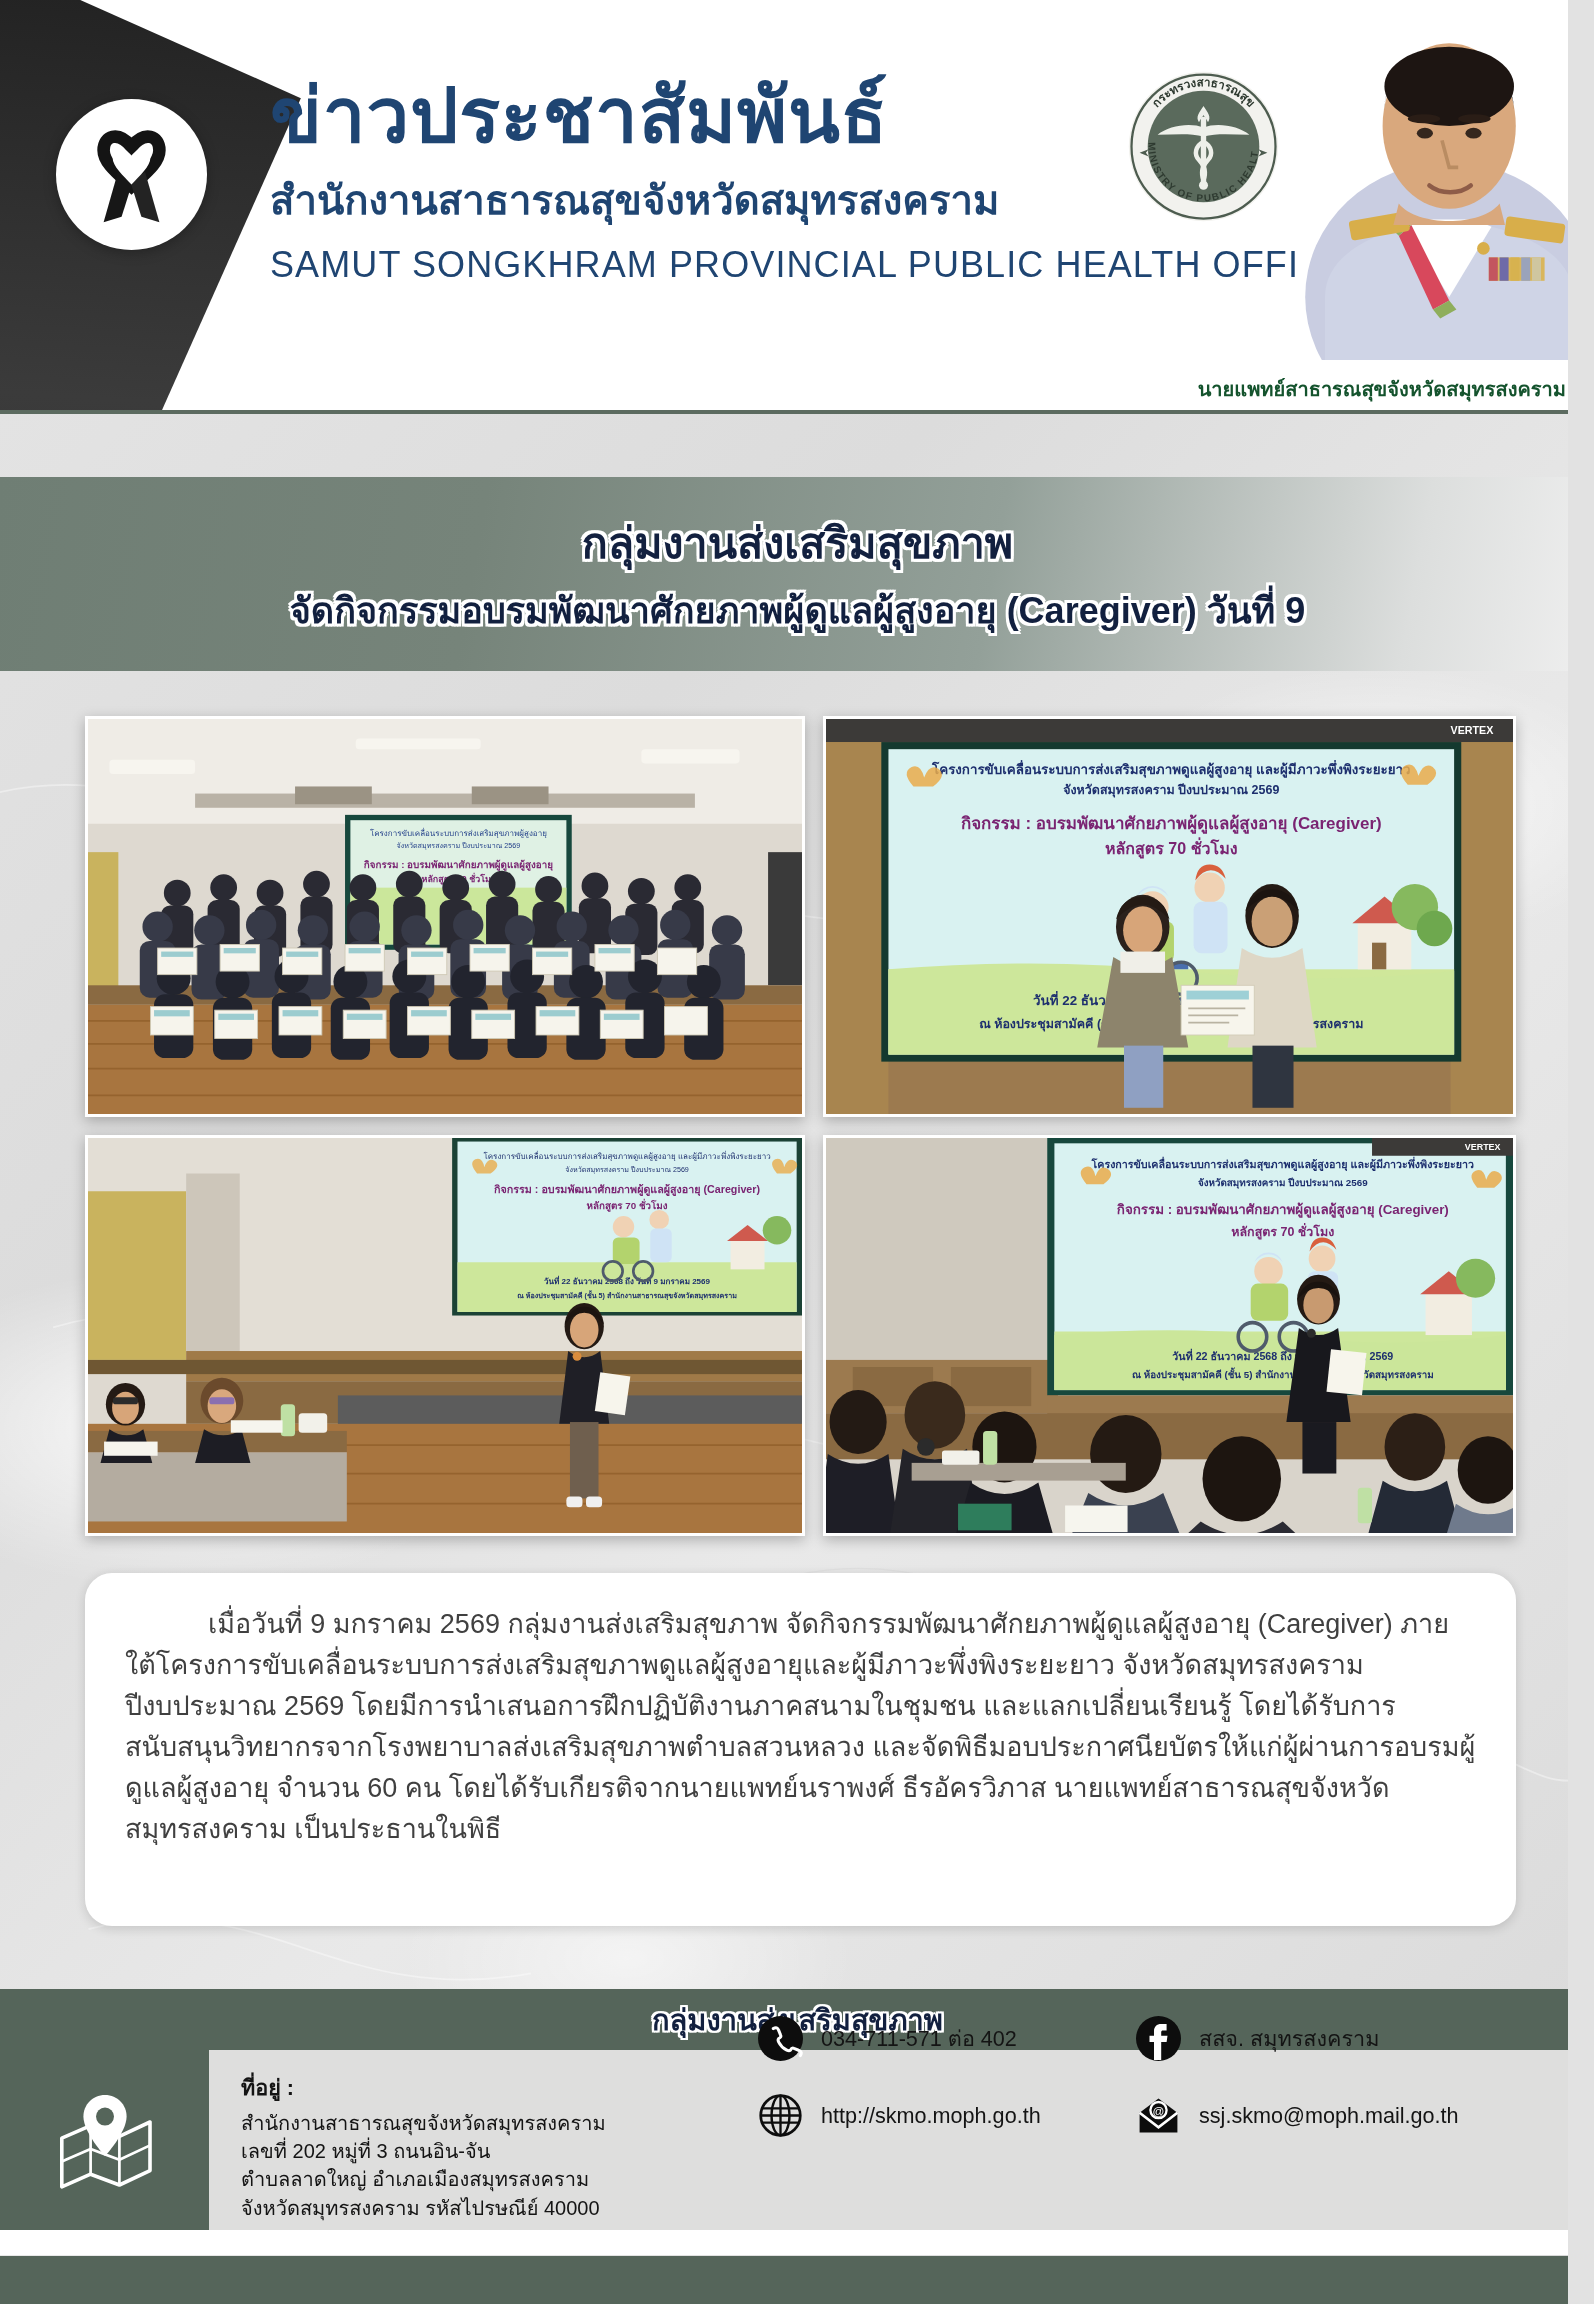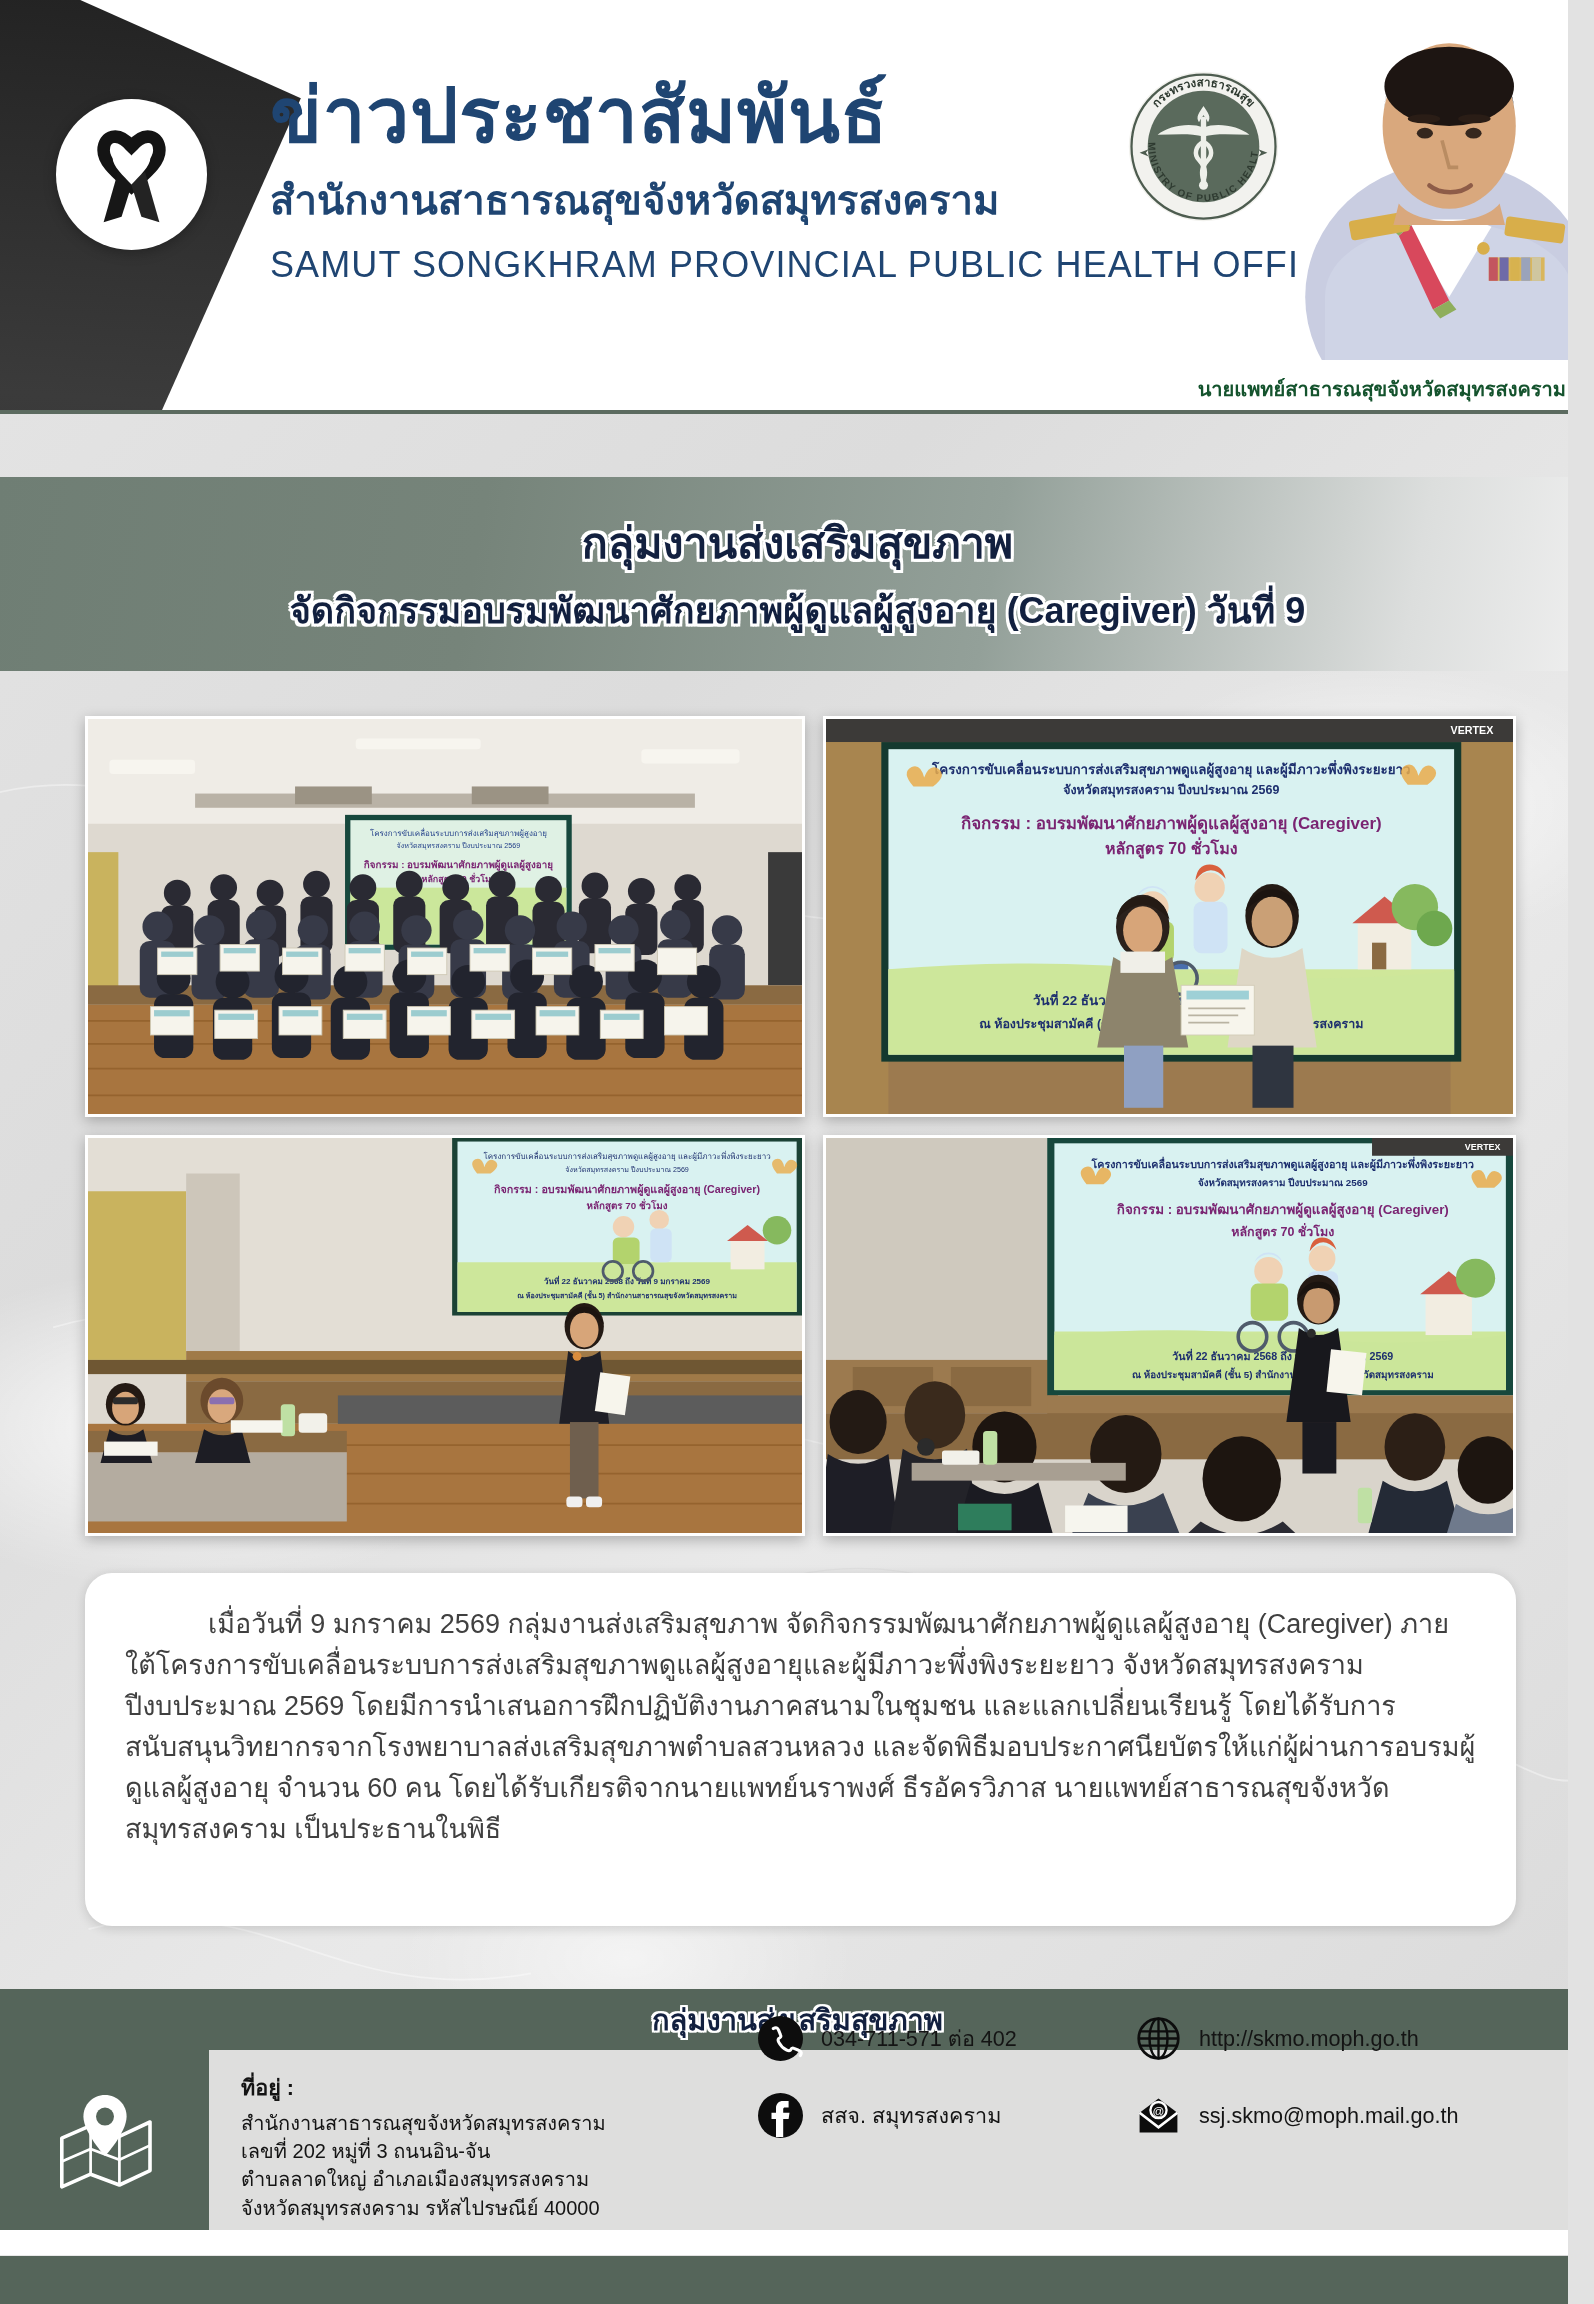--- a/index.html
+++ b/index.html
@@ -667,36 +667,36 @@
           <circle cx="25" cy="25" r="25" fill="#0d0d0d"></circle>
           <path d="M17 14 c3 -2 5 -1 6 2 l2 5 c1 2 0 3 -2 4 c-1 1 -1 2 0 4 c2 4 5 7 9 9 c2 1 3 1 4 0 c1 -2 2 -3 4 -2 l5 2 c3 1 4 3 2 6" fill="none" stroke="#fff" stroke-width="3.4" stroke-linecap="round"></path>
         </svg>
       </span>
       <span class="ctext">034-711-571 ต่อ 402</span>
     </div>
 
     <div class="citem">
       <span class="cicon">
         <svg width="45" height="45" viewBox="0 0 50 50">
+          <circle cx="25" cy="25" r="25" fill="#0d0d0d"></circle>
+          <path d="M29 16 h5 v-7 h-6 c-5 0 -8 3 -8 8 v5 h-5 v7 h5 v20 h8 v-20 h6 l1 -7 h-7 v-4 c0 -1.4 0.7 -2 1.9 -2Z" fill="#fff"></path>
+        </svg>
+      </span>
+      <span class="ctext">สสจ. สมุทรสงคราม</span>
+    </div>
+
+    <div class="citem">
+      <span class="cicon">
+        <svg width="45" height="45" viewBox="0 0 50 50">
           <circle cx="25" cy="25" r="22" fill="none" stroke="#0d0d0d" stroke-width="3"></circle>
           <ellipse cx="25" cy="25" rx="10" ry="22" fill="none" stroke="#0d0d0d" stroke-width="2.6"></ellipse>
           <path d="M5 17 H45 M3 25 H47 M5 33 H45 M25 3 V47" stroke="#0d0d0d" stroke-width="2.6" fill="none"></path>
         </svg>
       </span>
       <span class="ctext">http://skmo.moph.go.th</span>
-    </div>
-
-    <div class="citem">
-      <span class="cicon">
-        <svg width="45" height="45" viewBox="0 0 50 50">
-          <circle cx="25" cy="25" r="25" fill="#0d0d0d"></circle>
-          <path d="M29 16 h5 v-7 h-6 c-5 0 -8 3 -8 8 v5 h-5 v7 h5 v20 h8 v-20 h6 l1 -7 h-7 v-4 c0 -1.4 0.7 -2 1.9 -2Z" fill="#fff"></path>
-        </svg>
-      </span>
-      <span class="ctext">สสจ. สมุทรสงคราม</span>
     </div>
 
     <div class="citem">
       <span class="cicon">
         <svg width="45" height="45" viewBox="0 0 50 50">
           <path d="M4 22 L25 6 L46 22 L46 44 L4 44 Z" fill="#0d0d0d"></path>
           <path d="M4 22 L25 38 L46 22" fill="none" stroke="#fff" stroke-width="3"></path>
           <circle cx="25" cy="19" r="9" fill="#0d0d0d" stroke="#fff" stroke-width="2.6"></circle>
           <text x="25" y="24" font-size="13" fill="#fff" text-anchor="middle" font-family="'Liberation Sans',sans-serif">@</text>
         </svg>

